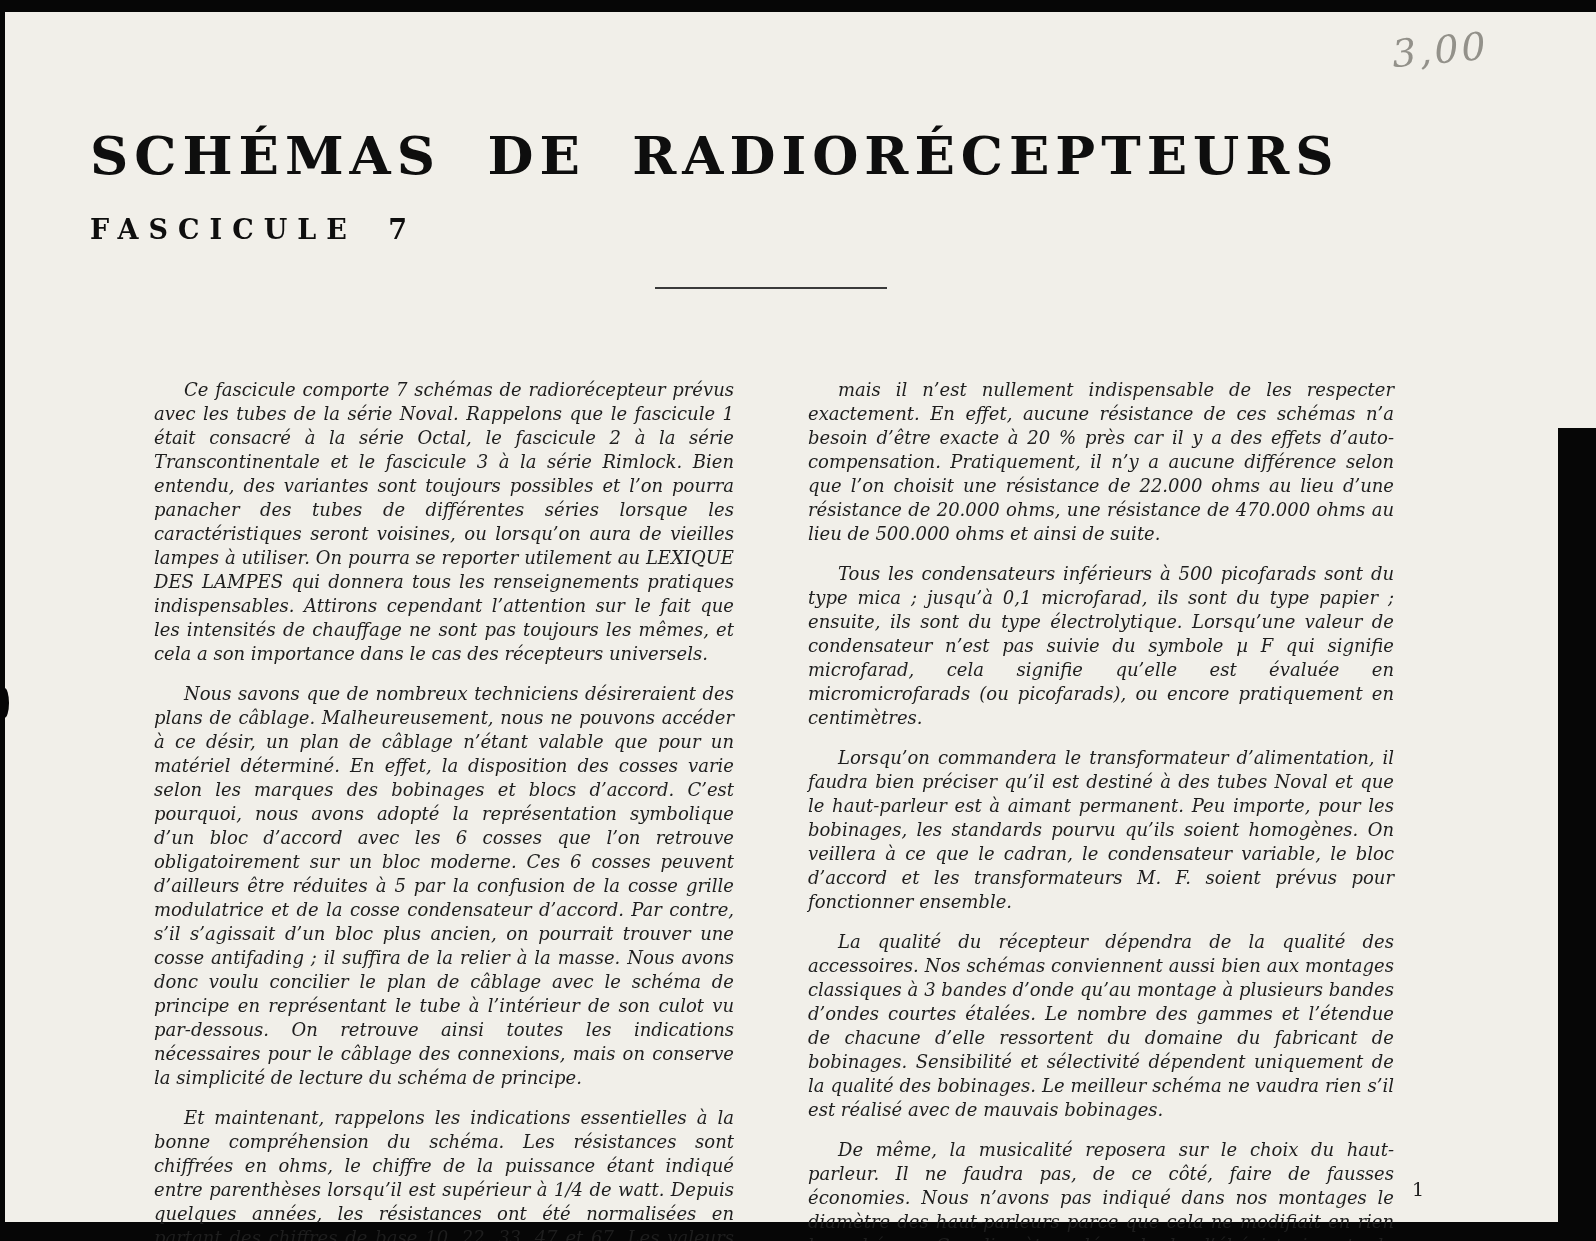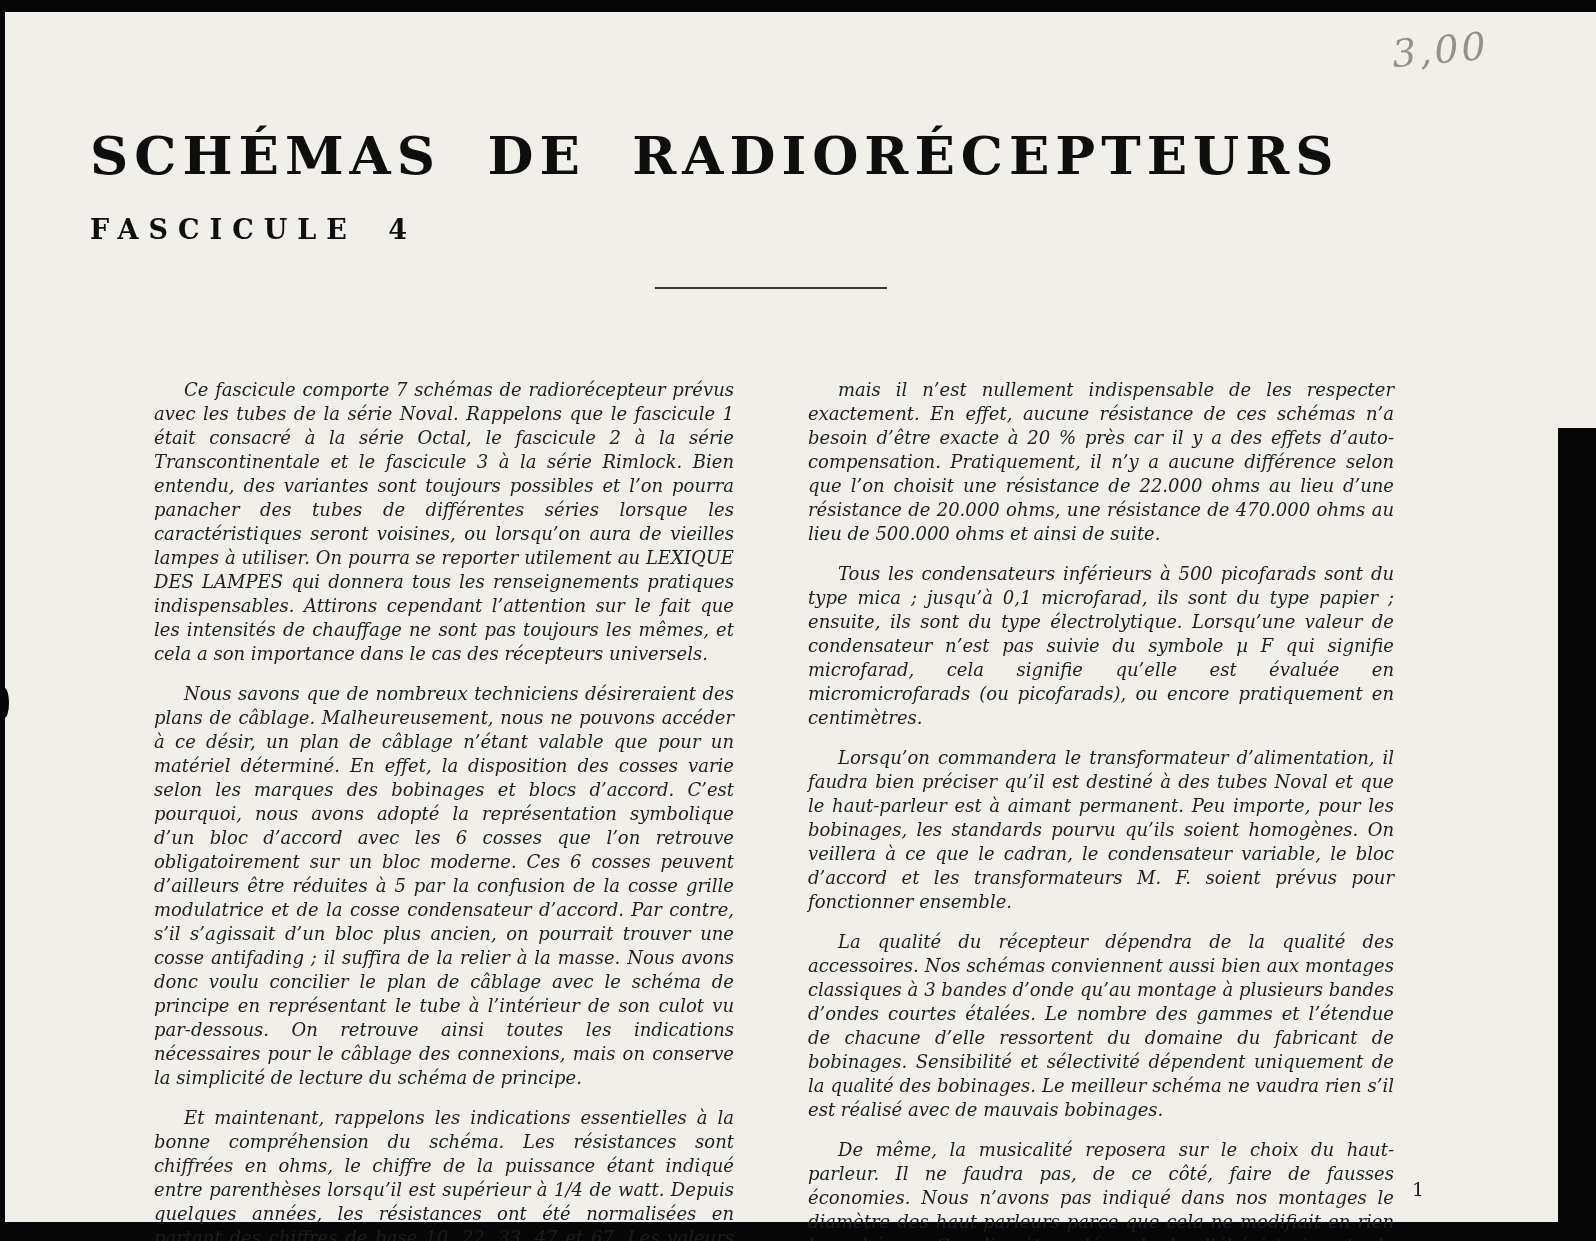--- a/index.html
+++ b/index.html
@@ -69,21 +69,21 @@
   <div class="edge edge-top"></div>
   <div class="edge edge-bottom"></div>
   <div class="edge edge-left"></div>
   <div class="edge edge-right"></div>
   <div class="edge speck-left"></div>
 
   <div class="handwritten">3,00</div>
 
   <div class="head-wrap">
     <h1 class="doc-title">SCHÉMAS DE RADIORÉCEPTEURS</h1>
-    <h2 class="doc-subtitle">FASCICULE 4</h2>
+    <h2 class="doc-subtitle">FASCICULE 7</h2>
   </div>
   <div class="rule"></div>
 
   <div class="column column-left">
     <p>Ce fascicule comporte 7 schémas de radiorécepteur prévus avec les tubes de la série Noval. Rappelons que le fascicule 1 était consacré à la série Octal, le fascicule 2 à la série Transcontinentale et le fascicule 3 à la série Rimlock. Bien entendu, des variantes sont toujours possibles et l’on pourra panacher des tubes de différentes séries lorsque les caractéristiques seront voisines, ou lorsqu’on aura de vieilles lampes à utiliser. On pourra se reporter utilement au LEXIQUE DES LAMPES qui donnera tous les renseignements pratiques indispensables. Attirons cependant l’attention sur le fait que les intensités de chauffage ne sont pas toujours les mêmes, et cela a son importance dans le cas des récepteurs universels.</p>
     <p>Nous savons que de nombreux techniciens désireraient des plans de câblage. Malheureusement, nous ne pouvons accéder à ce désir, un plan de câblage n’étant valable que pour un matériel déterminé. En effet, la disposition des cosses varie selon les marques des bobinages et blocs d’accord. C’est pourquoi, nous avons adopté la représentation symbolique d’un bloc d’accord avec les 6 cosses que l’on retrouve obligatoirement sur un bloc moderne. Ces 6 cosses peuvent d’ailleurs être réduites à 5 par la confusion de la cosse grille modulatrice et de la cosse condensateur d’accord. Par contre, s’il s’agissait d’un bloc plus ancien, on pourrait trouver une cosse antifading ; il suffira de la relier à la masse. Nous avons donc voulu concilier le plan de câblage avec le schéma de principe en représentant le tube à l’intérieur de son culot vu par-dessous. On retrouve ainsi toutes les indications nécessaires pour le câblage des connexions, mais on conserve la simplicité de lecture du schéma de principe.</p>
     <p>Et maintenant, rappelons les indications essentielles à la bonne compréhension du schéma. Les résistances sont chiffrées en ohms, le chiffre de la puissance étant indiqué entre parenthèses lorsqu’il est supérieur à 1/4 de watt. Depuis quelques années, les résistances ont été normalisées en partant des chiffres de base 10, 22, 33, 47 et 67. Les valeurs indiquées dans nos schémas tiennent compte de cette normalisation,</p>
   </div>
 
   <div class="column column-right">

